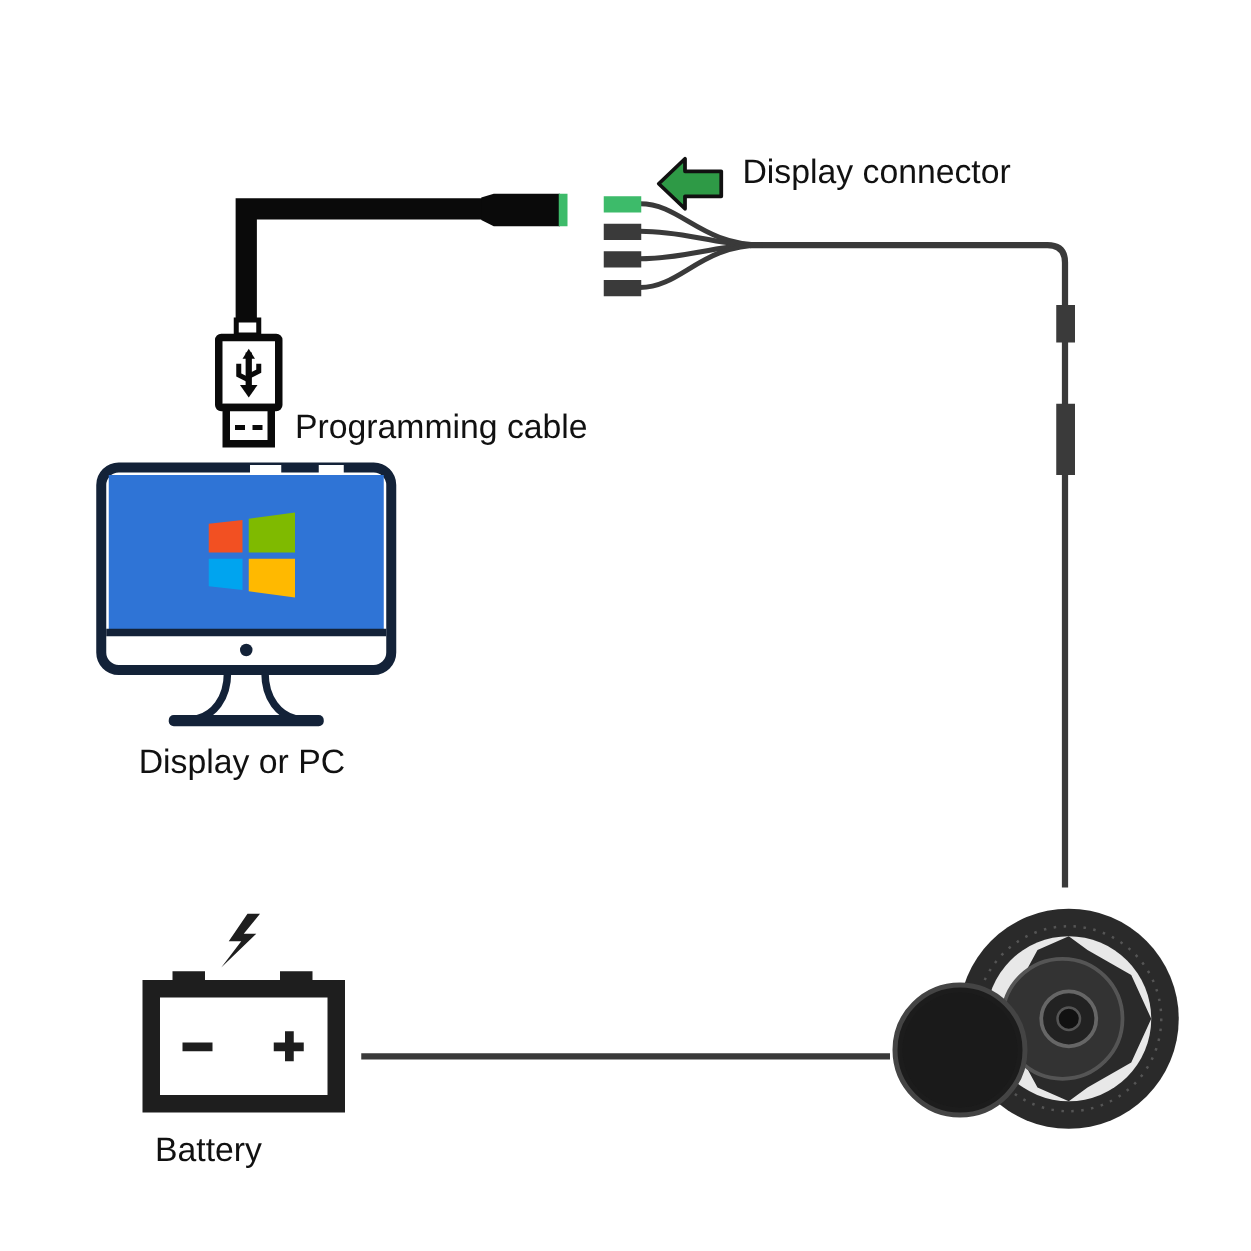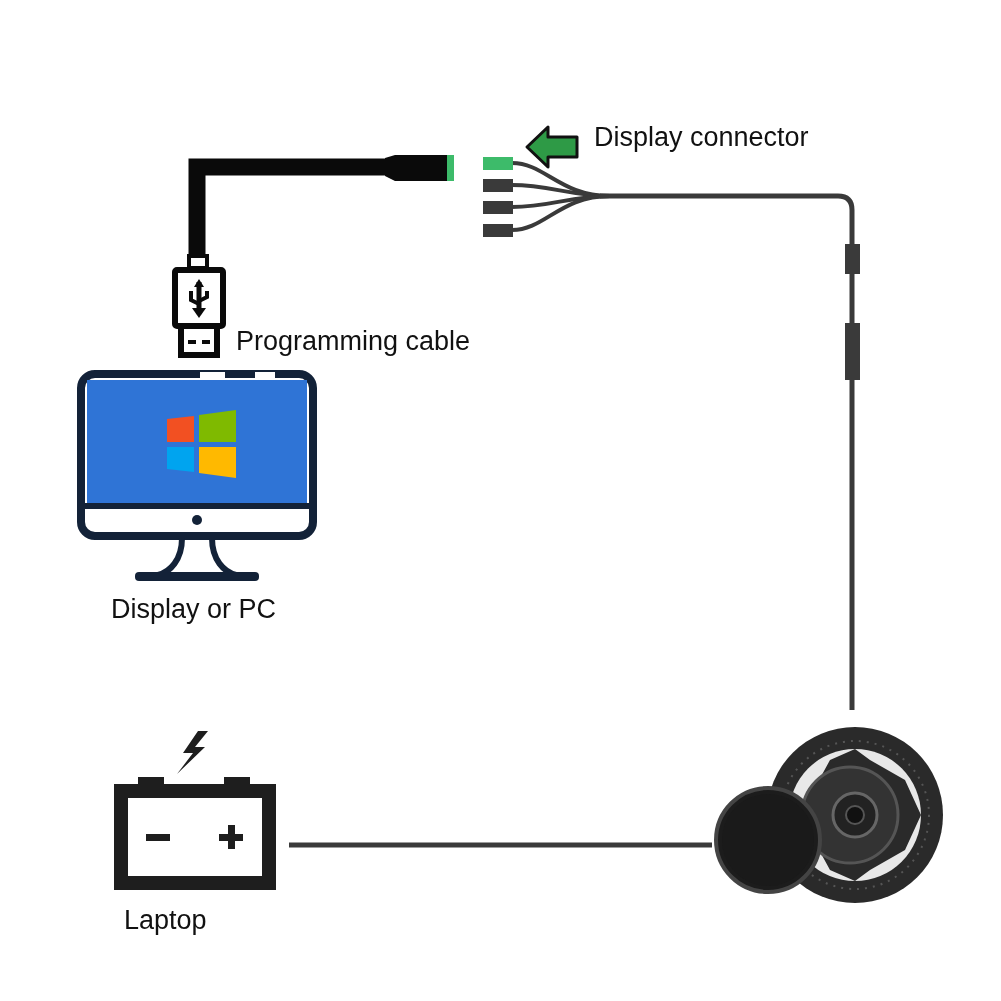--- a/index.html
+++ b/index.html
@@ -91,13 +91,13 @@
     <circle cx="855" cy="815" r="22" fill="#222" stroke="#666" stroke-width="3"></circle>
     <circle cx="855" cy="815" r="9" fill="#111" stroke="#555" stroke-width="2"></circle>
     <circle cx="768" cy="840" r="52" fill="#1c1c1c" stroke="#444" stroke-width="4"></circle>
     <circle cx="768" cy="840" r="46" fill="#1a1a1a"></circle>
   </g>
 </svg>
 
 <div class="label" style="left:594px; top:122px;">Display connector</div>
 <div class="label" style="left:236px; top:290px;margin-top:36px;">Programming cable</div>
 <div class="label" style="left:111px; top:594px;">Display or PC</div>
-<div class="label" style="left:124px; top:905px;">Laptop</div>
+<div class="label" style="left:124px; top:905px;">Battery</div>
 
 </body></html>

